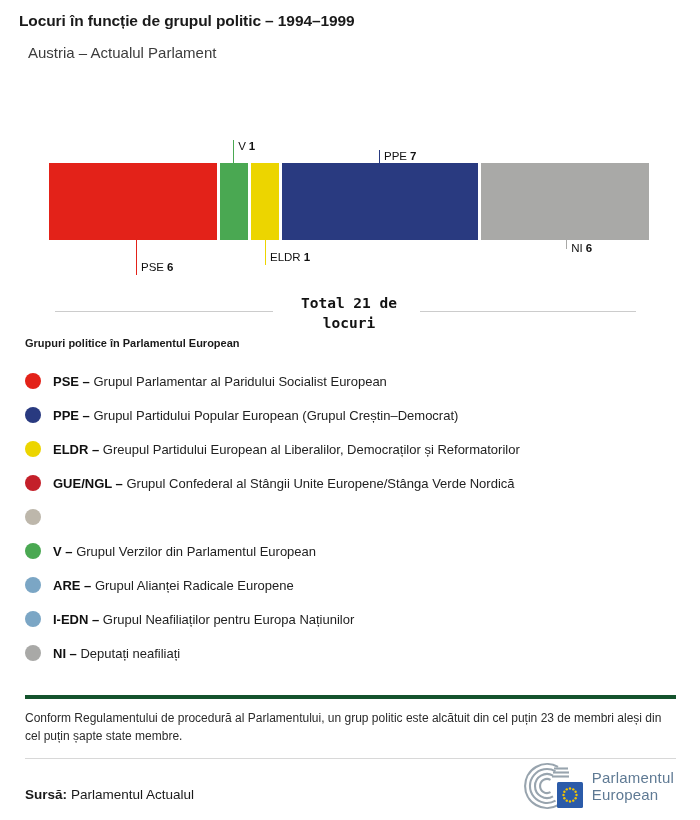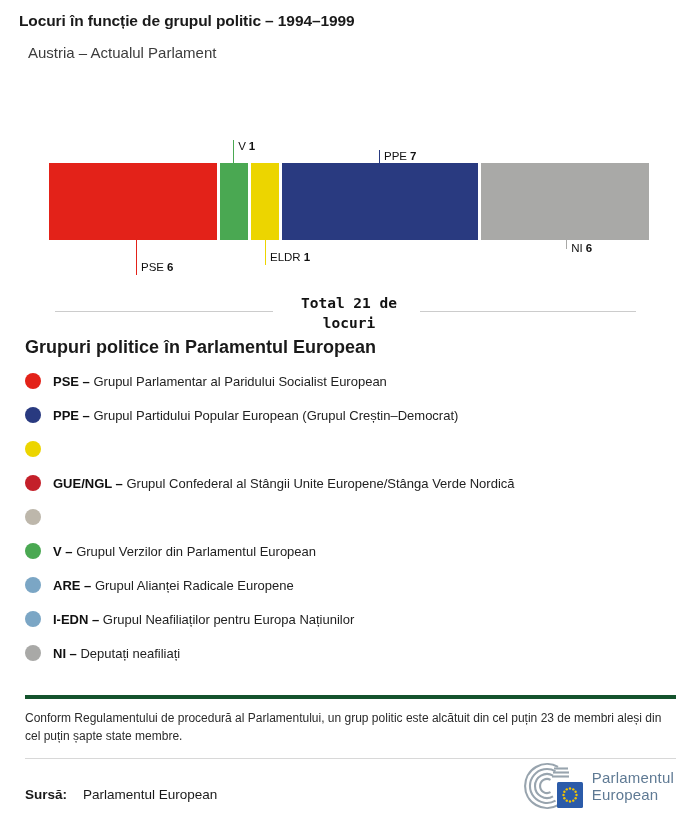--- a/index.html
+++ b/index.html
@@ -20,35 +20,35 @@
 
   .total-row{position:absolute;left:0;top:292px;width:700px;height:46px;}
   .hline{position:absolute;border-top:1px solid #cccccc;}
   .hline.left{left:55px;top:19px;width:218px;}
   .hline.right{left:420px;top:19px;width:216px;}
   .total-text{
     position:absolute;left:288px;top:1px;width:122px;text-align:center;
     font-family:"DejaVu Sans Mono", monospace;font-weight:bold;font-size:14.5px;line-height:20px;color:#121212;
   }
 
-  .legend-heading{position:absolute;left:25px;top:337px;font-size:18px;font-weight:bold;}
+  .legend-heading{position:absolute;left:25px;top:337px;font-size:11px;font-weight:bold;}
   .legend-list{position:absolute;left:25px;top:364px;width:650px;}
   .legend-item{display:flex;align-items:center;height:34px;}
   .dot{width:16px;height:16px;border-radius:50%;flex:0 0 16px;margin-right:12px;}
   .ltext{font-size:13px;color:#222222;}
   .ltext b{color:#111111;}
 
   .note{
     position:absolute;left:25px;top:695px;width:651px;
     border-top:4px solid #14532d;border-bottom:1px solid #d8d8d8;
     padding:10px 0 13px;font-size:12px;line-height:18px;color:#2b2b2b;
   }
 
   .source-row{position:absolute;left:25px;top:787px;font-size:13.5px;color:#1a1a1a;}
-  .source-row b{margin-right:16px;}
+  .source-row b{margin-right:4px;}
 
   .logo{position:absolute;right:26px;top:760px;display:flex;align-items:center;gap:7px;}
   .logo-text{font-size:15px;font-weight:normal;line-height:17px;letter-spacing:0.2px;}
 </style>
 </head>
 <body>
 
 <div class="title">Locuri în funcție de grupul politic – 1994–1999</div>
 <div class="subtitle">Austria – Actualul Parlament</div>
 
@@ -85,20 +85,21 @@
     <div class="legend-item">
       <span class="dot" style="background: rgb(227, 34, 25);"></span>
       <span class="ltext"><b>PSE – </b><span>Grupul Parlamentar al Paridului Socialist European</span></span>
     </div>
     <div class="legend-item">
       <span class="dot" style="background: rgb(41, 58, 128);"></span>
       <span class="ltext"><b>PPE – </b><span>Grupul Partidului Popular European (Grupul Creștin–Democrat)</span></span>
     </div>
     <div class="legend-item">
       <span class="dot" style="background: rgb(236, 213, 0);"></span>
+      <span class="ltext"><b>ELDR – </b><span>Greupul Partidului European al Liberalilor, Democraților și Reformatorilor</span></span>
     </div>
     <div class="legend-item">
       <span class="dot" style="background: rgb(196, 32, 42);"></span>
       <span class="ltext"><b>GUE/NGL – </b><span>Grupul Confederal al Stângii Unite Europene/Stânga Verde Nordică</span></span>
     </div>
     <div class="legend-item">
       <span class="dot" style="background: rgb(189, 183, 171);"></span>
     </div>
     <div class="legend-item">
       <span class="dot" style="background: rgb(74, 168, 82);"></span>
@@ -114,21 +115,21 @@
     </div>
     <div class="legend-item">
       <span class="dot" style="background: rgb(169, 169, 167);"></span>
       <span class="ltext"><b>NI – </b><span>Deputați neafiliați</span></span>
     </div>
   </div>
 
 <div class="note">Conform Regulamentului de procedură al Parlamentului, un grup politic este alcătuit din cel puțin 23 de membri aleși din cel puțin șapte state membre.</div>
 
 <div class="source-row">
-  <b>Sursă:</b><span>Parlamentul European</span>
+  <b>Sursă:</b><span>Parlamentul Actualul</span>
 </div>
 
 <div class="logo">
   <svg id="ep-icon" width="64" height="52" viewBox="0 0 64 52">
     <g id="arc-group" fill="none" stroke-width="2.1" stroke="#98a4ae">
       <path d="M37 6.9 A22 22 0 1 0 37 45.1"></path>
       <path d="M34.5 11.3 A17 17 0 1 0 34.5 40.7"></path>
       <path d="M32 15.6 A12 12 0 1 0 32 36.4"></path>
       <path d="M29.5 19.9 A7 7 0 1 0 29.5 32.1"></path>
       <path d="M33 8.5 H47"></path>

